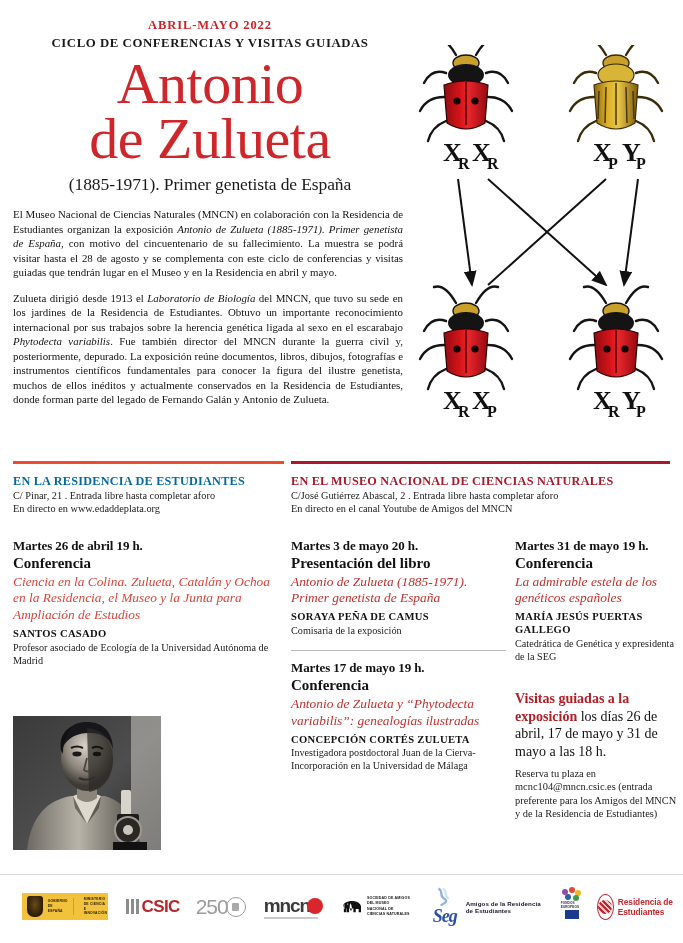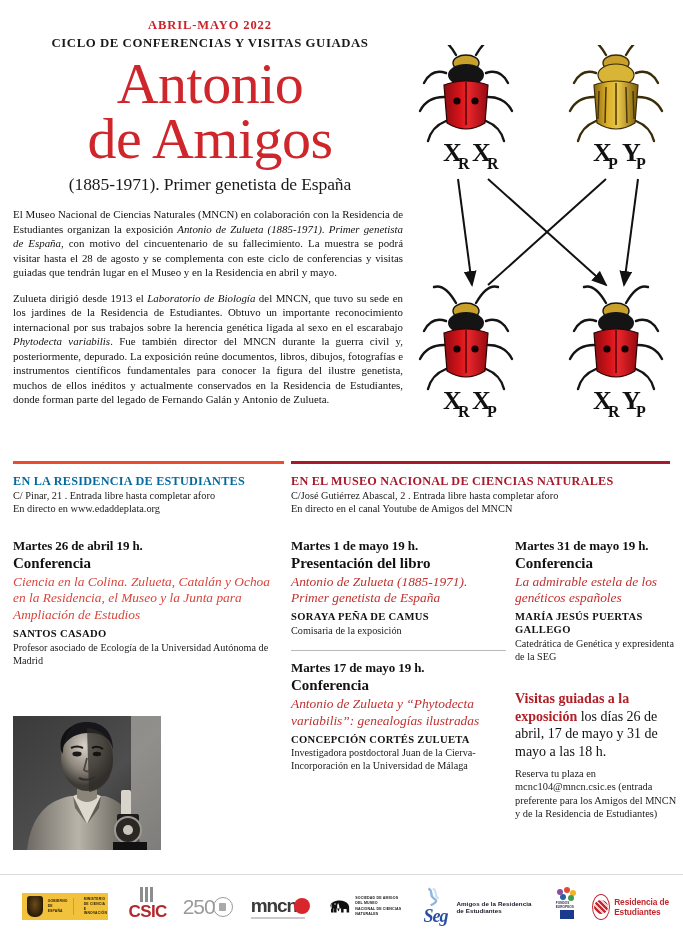--- a/index.html
+++ b/index.html
@@ -122,21 +122,21 @@
     width:88px;height:27px;background:#f2c23c;display:flex;align-items:center;
     margin-left:22px;
   }
   .gob-shield{width:17px;height:21px;margin-left:5px;
     background:radial-gradient(ellipse at 50% 40%,#6b4b1a 0%,#2a1c06 70%);
     border-radius:3px 3px 7px 7px;}
   .gob-txt{font-size:3.4px;line-height:1.45;color:#2b2207;margin-left:5px;letter-spacing:.2px;
     font-family:"Liberation Sans", sans-serif;font-weight:bold;}
   .gob-sep{width:1px;height:17px;background:#cda02b;margin:0 5px;}
 
-  .logo-csic{margin-left:18px;display:flex;align-items:center;flex-direction:column;}
+  .logo-csic{margin-left:18px;display:flex;align-items:center;}
   .csic-mark{width:13px;height:15px;
     background:
       linear-gradient(#8d8d8d,#8d8d8d) 0 0/3px 15px no-repeat,
       linear-gradient(#8d8d8d,#8d8d8d) 5px 0/3px 15px no-repeat,
       linear-gradient(#8d8d8d,#8d8d8d) 10px 0/3px 15px no-repeat;}
   .csic-txt{font-family:"Liberation Sans", sans-serif;font-weight:bold;font-size:17px;
     color:#b3282d;letter-spacing:-.6px;margin-left:2px;}
 
   .logo-250{margin-left:16px;display:flex;align-items:center;}
   .n250{font-family:"Liberation Sans", sans-serif;font-size:21px;color:#9b9b9b;letter-spacing:-1px;}
@@ -181,21 +181,21 @@
 </head>
 <body>
 
 <div class="poster">
 
   <div class="header">
     <div class="kicker">ABRIL-MAYO 2022</div>
     <div class="subkicker">CICLO DE CONFERENCIAS Y VISITAS GUIADAS</div>
     <h1 class="bigtitle">
       <span>Antonio</span>
-      <span class="l2">de Amigos</span>
+      <span class="l2">de Zulueta</span>
     </h1>
     <div class="tagline">(1885-1971). Primer genetista de España</div>
   </div>
 
   <div class="intro">
     <p><span>El Museo Nacional de Ciencias Naturales (MNCN) en colaboración con la Residencia de Estudiantes organizan la exposición </span><i>Antonio de Zulueta (1885-1971). Primer genetista de España</i><span>, con motivo del cincuentenario de su fallecimiento. La muestra se podrá visitar hasta el 28 de agosto y se complementa con este ciclo de conferencias y visitas guiadas que tendrán lugar en el Museo y en la Residencia en abril y mayo.</span></p>
     <p><span>Zulueta dirigió desde 1913 el </span><i>Laboratorio de Biología</i><span> del MNCN, que tuvo su sede en los jardines de la Residencia de Estudiantes. Obtuvo un importante reconocimiento internacional por sus trabajos sobre la herencia genética ligada al sexo en el escarabajo </span><i>Phytodecta variabilis</i><span>. Fue también director del MNCN durante la guerra civil y, posteriormente, depurado. La exposición reúne documentos, libros, dibujos, fotografías e instrumentos científicos fundamentales para conocer la figura del ilustre genetista, muchos de ellos inéditos y actualmente conservados en la Residencia de Estudiantes, donde forman parte del legado de Fernando Galán y Antonio de Zulueta.</span></p>
   </div>
 
   <div class="diagram">
@@ -353,21 +353,21 @@
       <div class="ev-when">Martes 26 de abril 19 h.</div>
       <div class="ev-kind">Conferencia</div>
       <div class="ev-title">Ciencia en la Colina. Zulueta, Catalán y Ochoa en la Residencia, el Museo y la Junta para Ampliación de Estudios</div>
       <div class="ev-speaker">SANTOS CASADO</div>
       <div class="ev-role">Profesor asociado de Ecología de la Universidad Autónoma de Madrid</div>
     </div>
   </div>
 
   <div class="col col-b">
     <div class="ev">
-      <div class="ev-when">Martes 1 de mayo 19 h.</div>
+      <div class="ev-when">Martes 3 de mayo 20 h.</div>
       <div class="ev-kind">Presentación del libro</div>
       <div class="ev-title dark">Antonio de Zulueta (1885-1971). Primer genetista de España</div>
       <div class="ev-speaker">SORAYA PEÑA DE CAMUS</div>
       <div class="ev-role">Comisaria de la exposición</div>
     </div>
     <div class="divider"></div>
     <div class="ev">
       <div class="ev-when">Martes 17 de mayo 19 h.</div>
       <div class="ev-kind">Conferencia</div>
       <div class="ev-title dark">Antonio de Zulueta y “Phytodecta variabilis”: genealogías ilustradas</div>

